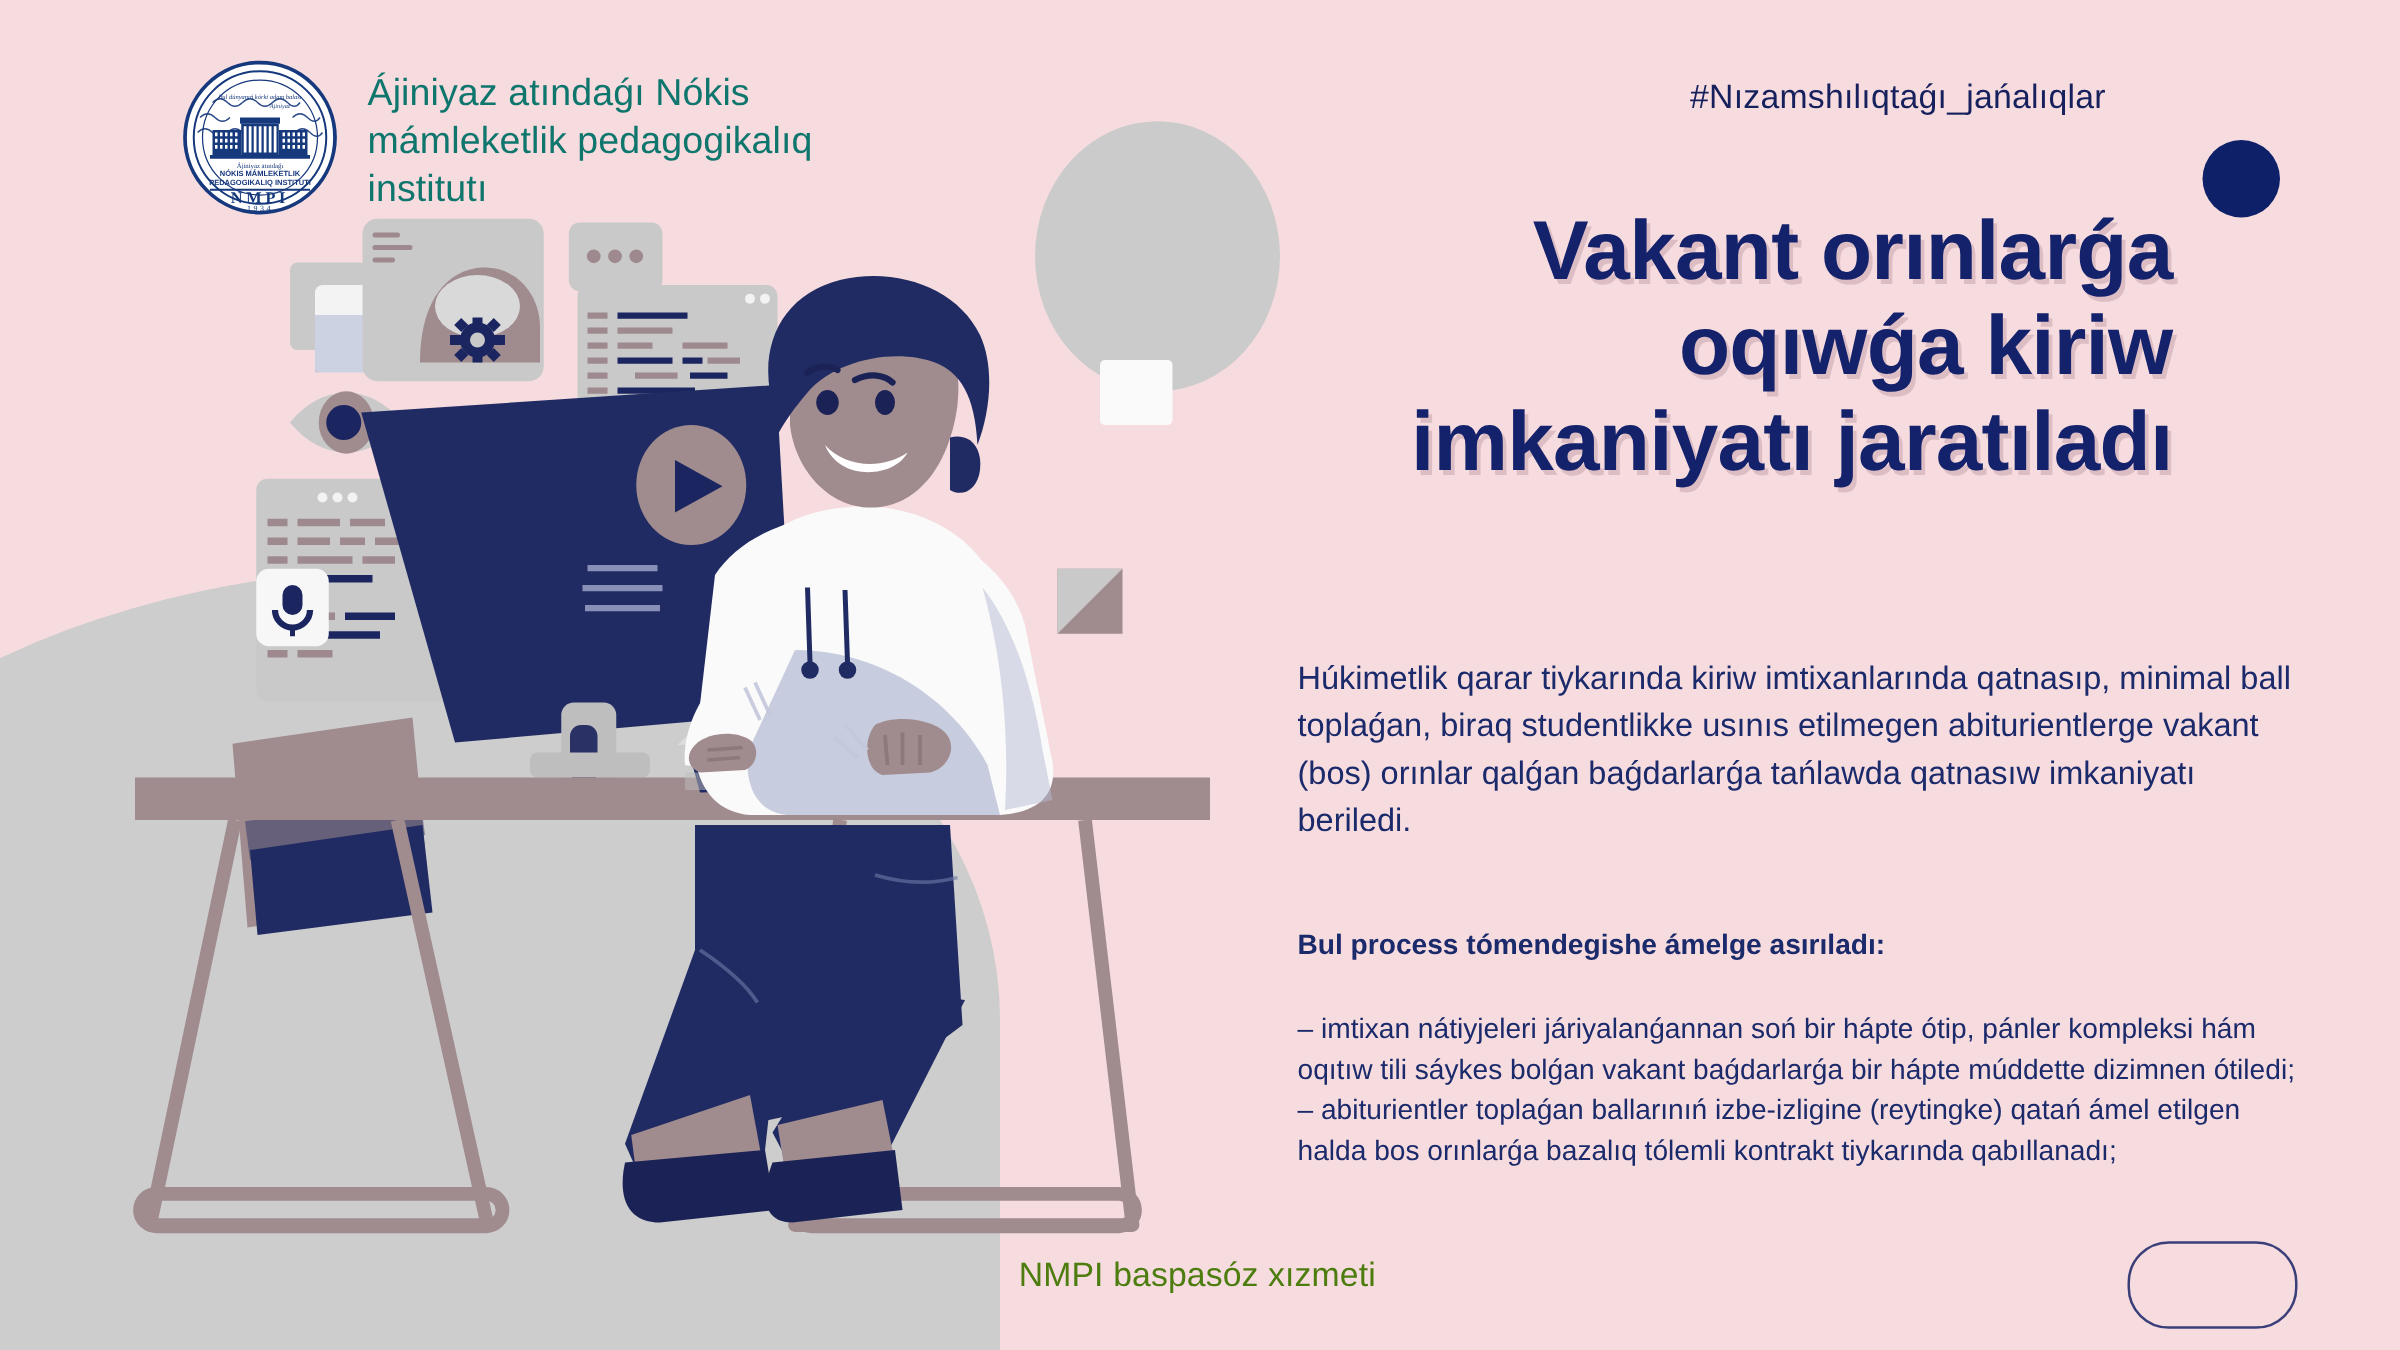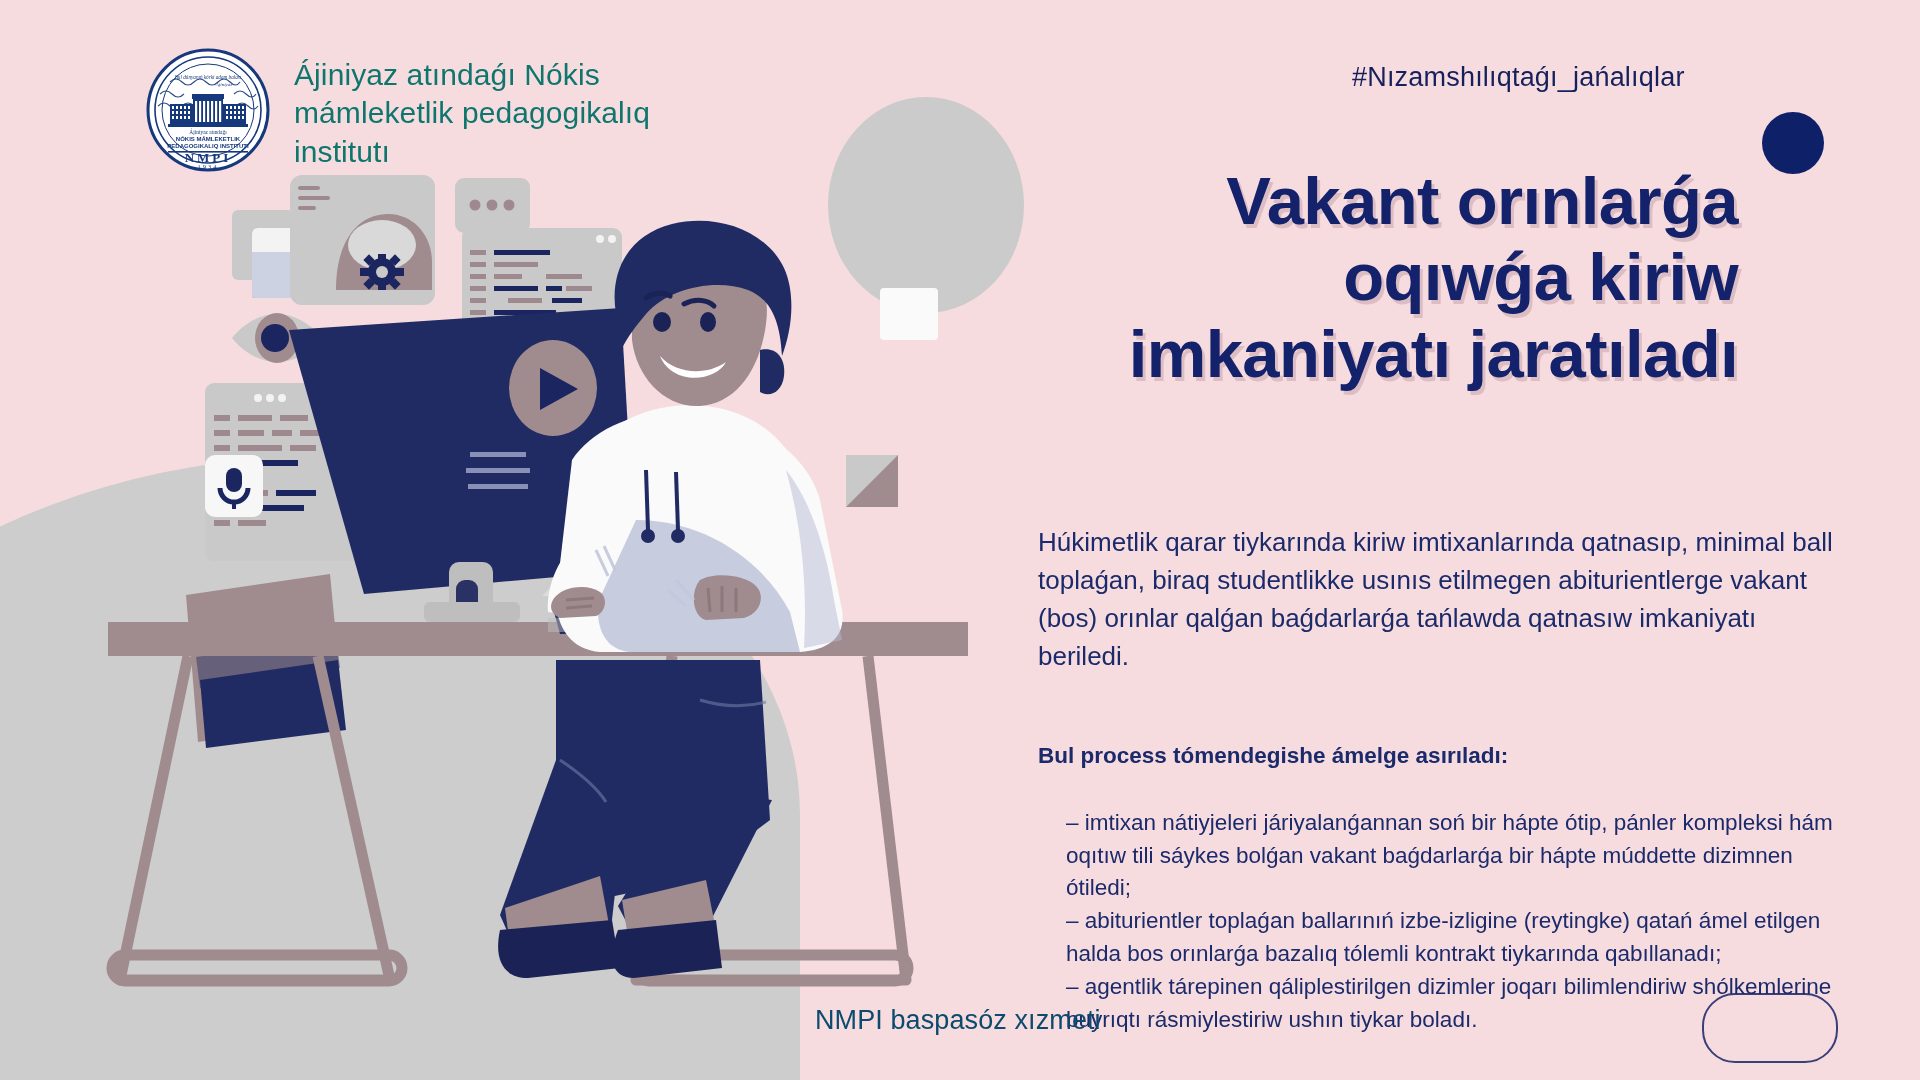--- a/index.html
+++ b/index.html
@@ -46,24 +46,24 @@
     position:absolute;left:1038px;top:118px;width:700px;
     color:#14216B;font-weight:bold;font-size:67px;line-height:1.14;
     letter-spacing:-.6px;
     text-shadow:3px 4px 0 rgba(160,120,135,.30);
     text-align:right;
   }
   .body-col{position:absolute;left:1038px;top:498px;width:810px;color:#1B2A6B;}
   .p-lead{font-size:26px;line-height:1.46;}
   .p-sub{font-size:22.5px;line-height:1.46;font-weight:bold;margin-top:64px;}
   .p-list{font-size:22.5px;line-height:1.46;margin-top:34px;}
-  .p-list div{white-space:normal;margin-left:28px;}
+  .p-list div{white-space:normal;}
   .footer-note{
     position:absolute;left:815px;top:1005px;
-    color:#0c4a6e;font-size:27px;letter-spacing:.1px;
+    color:#4d7c0f;font-size:27px;letter-spacing:.1px;
   }
 
   
   .illus{position:absolute;left:0;top:0;width:1000px;height:1080px;}
 </style>
 </head>
 <body>
 
 <div class="stage">
 
@@ -389,19 +389,18 @@
 
   <div class="hashtag">#Nızamshılıqtaǵı_jańalıqlar</div>
   <h1 class="headline">Vakant orınlarǵa oqıwǵa kiriw imkaniyatı jaratıladı</h1>
 
   <div class="body-col">
     <p class="p-lead">Húkimetlik qarar tiykarında kiriw imtixanlarında qatnasıp, minimal ball toplaǵan, biraq studentlikke usınıs etilmegen abiturientlerge vakant (bos) orınlar qalǵan baǵdarlarǵa tańlawda qatnasıw imkaniyatı beriledi.</p>
     <p class="p-sub">Bul process tómendegishe ámelge asırıladı:</p>
     <div class="p-list">
       <div>– imtixan nátiyjeleri járiyalanǵannan soń bir hápte ótip, pánler kompleksi hám oqıtıw tili sáykes bolǵan vakant baǵdarlarǵa bir hápte múddette dizimnen ótiledi;</div>
       <div>– abiturientler toplaǵan ballarınıń izbe-izligine (reytingke) qatań ámel etilgen halda bos orınlarǵa bazalıq tólemli kontrakt tiykarında qabıllanadı;</div>
-      <div>– agentlik tárepinen qáliplestirilgen dizimler joqarı bilimlendiriw shólkemlerine buyrıqtı rásmiylestiriw ushın tiykar boladı.</div>
     </div>
   </div>
 
   <div class="footer-note">NMPI baspasóz xızmeti</div>
 
 </div>
 
 </body></html>

